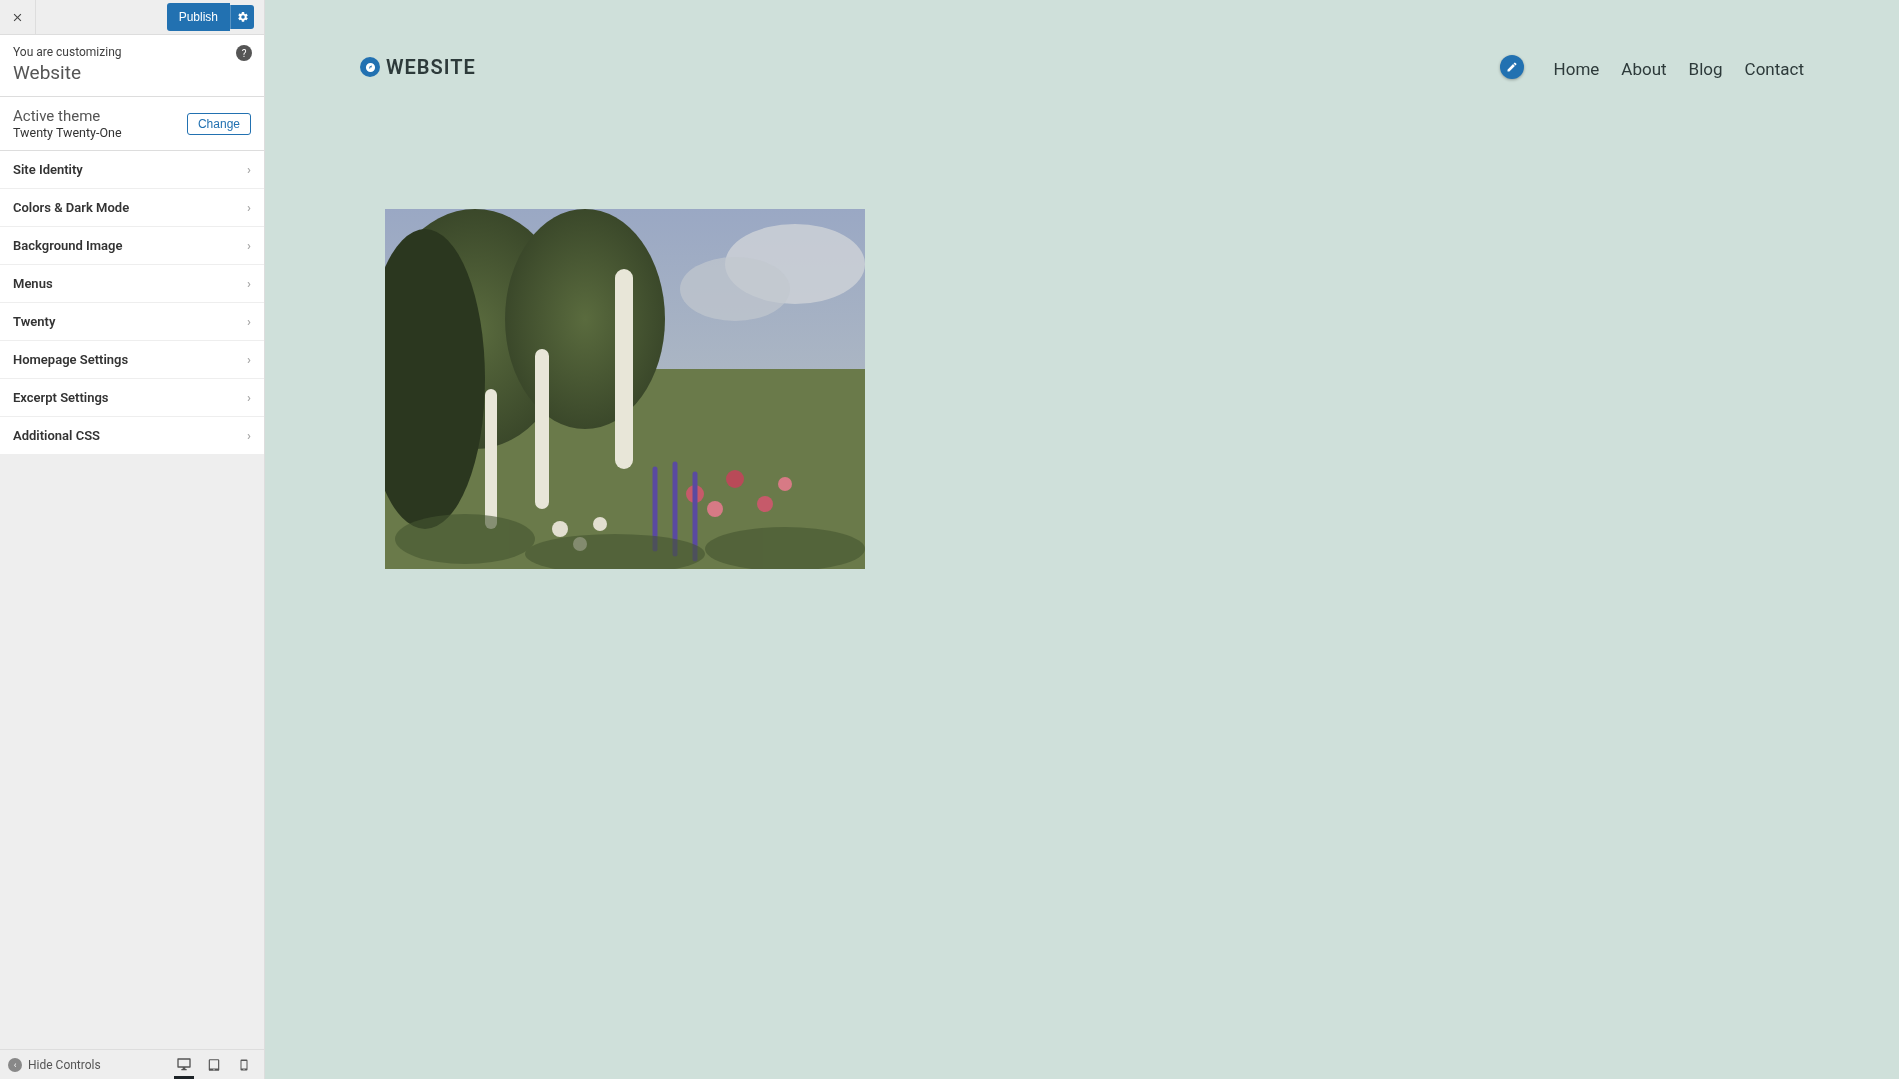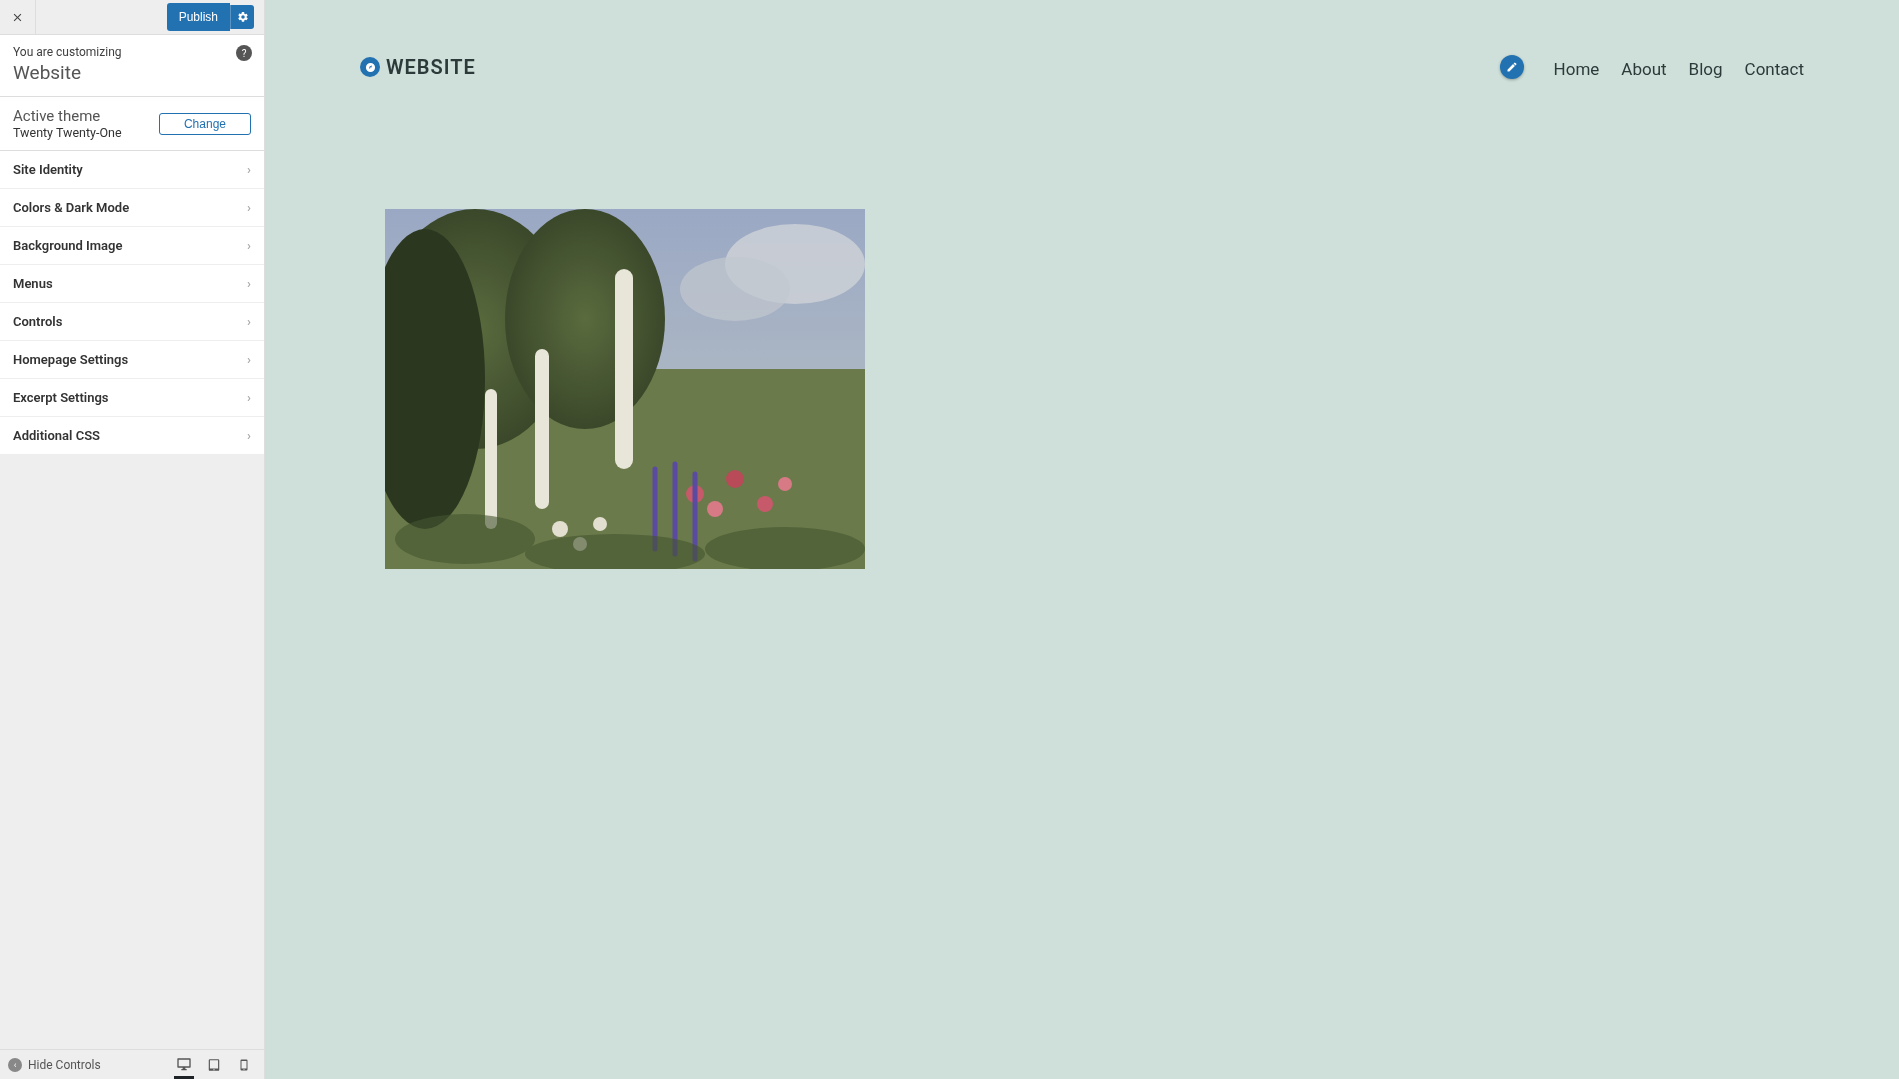--- a/index.html
+++ b/index.html
@@ -92,21 +92,21 @@
     align-items: center;
     justify-content: space-between;
   }
   .theme-left .theme-label { font-size: 15px; color: #555; }
   .theme-left .theme-name  { font-size: 12.5px; color: #333; font-weight: 400; }
   .change-btn {
     background: #fff;
     border: 1px solid #2271b1;
     color: #2271b1;
     font-size: 12px;
-    padding: 3px 24px;
+    padding: 3px 10px;
     border-radius: 3px;
     cursor: pointer;
   }
 
   .panel-list { background: #fff; }
   .panel-item {
     padding: 11px 13px;
     border-bottom: 1px solid #eee;
     font-size: 13px;
     color: #333;
@@ -267,21 +267,21 @@
     </div>
     <div class="panel-item">
       <span>Background Image</span>
       <span class="chev">›</span>
     </div>
     <div class="panel-item">
       <span>Menus</span>
       <span class="chev">›</span>
     </div>
     <div class="panel-item">
-      <span>Controls</span>
+      <span>Twenty</span>
       <span class="chev">›</span>
     </div>
     <div class="panel-item">
       <span>Homepage Settings</span>
       <span class="chev">›</span>
     </div>
     <div class="panel-item">
       <span>Excerpt Settings</span>
       <span class="chev">›</span>
     </div>

